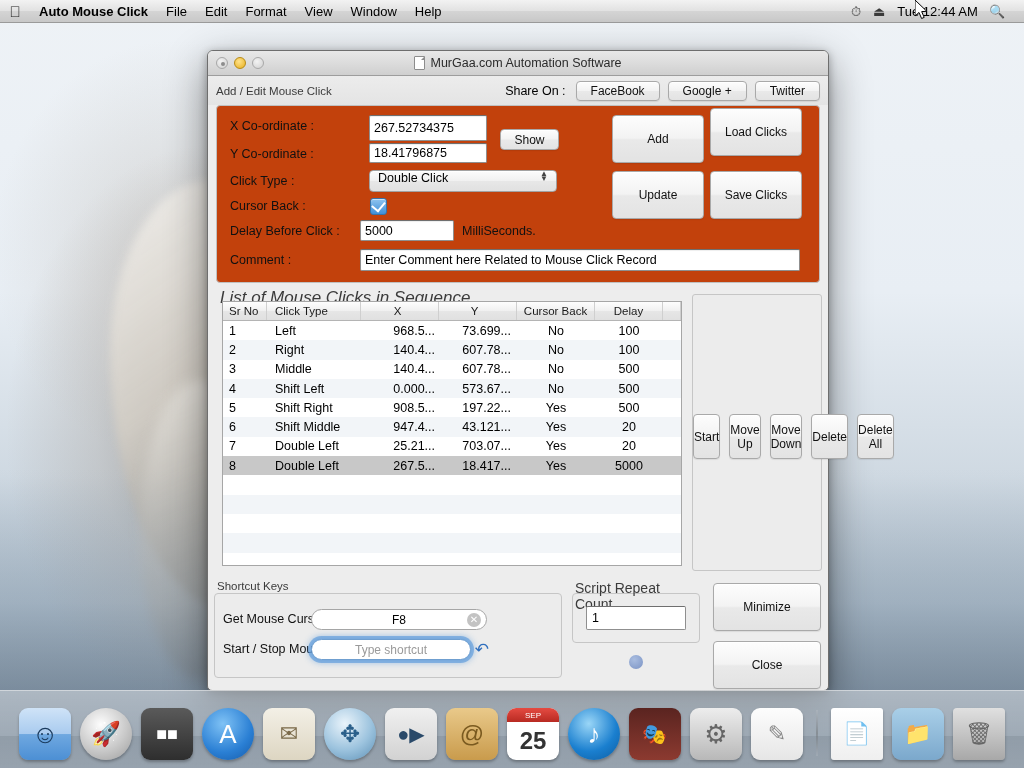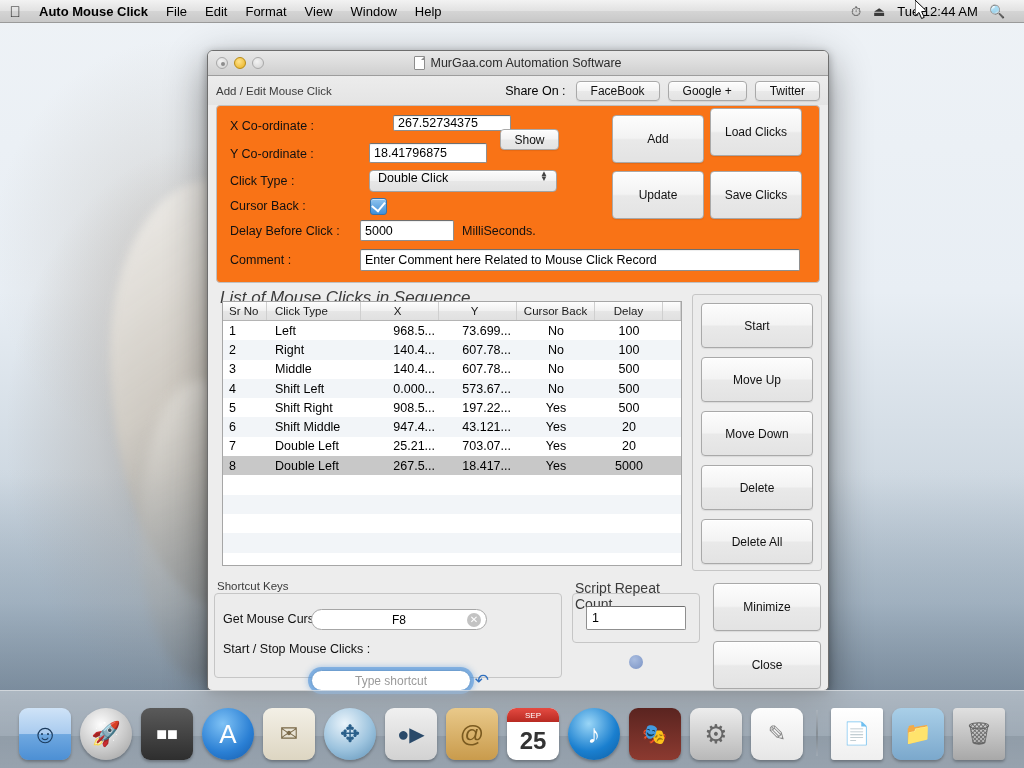--- a/index.html
+++ b/index.html
@@ -109,21 +109,21 @@
     font-size:12px;color:#111;text-align:center;
     box-shadow:0 1px 0 rgba(255,255,255,.8) inset,0 1px 1px rgba(0,0,0,.08);
     cursor:default;box-sizing:border-box;
     display:flex;align-items:center;justify-content:center;
   }
   .share-btn{height:20px;padding:0 14px;font-size:12px;}
 
   
   #formpanel{
     margin:0 8px;height:178px;
-    background:#f97316;border:1px solid #c0c0c0;border-radius:4px;
+    background:#c2410c;border:1px solid #c0c0c0;border-radius:4px;
     position:relative;box-sizing:border-box;
   }
   .f-label{position:absolute;font-size:12.5px;color:#111;white-space:nowrap;}
   .f-input{
     position:absolute;background:#fff;border:1px solid #8f8f8f;border-top-color:#6f6f6f;
     border-radius:2px;font-size:12.5px;color:#000;
     padding:2px 4px;box-sizing:border-box;
     display:flex;align-items:center;
     box-shadow:0 1px 1px rgba(0,0,0,.07) inset;
   }
@@ -172,21 +172,21 @@
   .c2{width:78px;justify-content:flex-end;padding-right:4px;}
   .c3{width:78px;justify-content:flex-end;padding-right:6px;}
   .c4{width:78px;justify-content:center;}
   .c5{width:68px;justify-content:center;}
   .c6{flex:1;}
 
   
   #rightcol{
     position:absolute;left:692px;top:294px;width:130px;height:277px;
     border:1px solid #c6c6c6;border-radius:3px;background:#ececec;box-sizing:border-box;
-    display:flex;flex-direction:column;align-items:center;gap:9px;padding-top:8px;
+    display:flex;flex-direction:row;align-items:center;gap:9px;padding-top:8px;
   }
   .side-btn{width:112px;height:45px;font-size:12px;}
 
   
   #shortcutbox{
     position:absolute;left:214px;top:593px;width:348px;height:85px;
     border:1px solid #c6c6c6;border-radius:4px;background:#ececec;box-sizing:border-box;
   }
   #shortcut-title{position:absolute;left:-2px;top:-14px;font-size:11.5px;color:#3b3b3b;background:transparent;padding:0 4px;}
   .sc-label{position:absolute;font-size:12.5px;color:#111;white-space:nowrap;}
@@ -194,21 +194,21 @@
     position:absolute;height:21px;border-radius:11px;background:#fff;
     border:1px solid #a6a6a6;box-sizing:border-box;
     display:flex;align-items:center;justify-content:center;
     font-size:12px;color:#000;
   }
   #sc-field1{left:96px;top:15px;width:176px;}
   #sc-clear{
     position:absolute;right:5px;top:3px;width:14px;height:14px;border-radius:50%;
     background:#c3c3c3;color:#fff;font-size:10px;line-height:14px;text-align:center;
   }
-  #sc-field2wrap{position:absolute;left:96px;top:45px;width:176px;height:21px;margin-top:31px;}
+  #sc-field2wrap{position:absolute;left:96px;top:45px;width:176px;height:21px;}
   #sc-field2{
     position:absolute;left:0;top:0;width:160px;height:21px;border-radius:11px;background:#fff;
     border:1px solid #6f9fd0;box-sizing:border-box;
     display:flex;align-items:center;justify-content:center;
     font-size:12px;color:#9a9a9a;
     box-shadow:0 0 0 3px rgba(74,144,217,.55),0 0 6px 3px rgba(74,144,217,.45);
   }
   #sc-revert{
     position:absolute;right:-2px;top:1px;font-size:17px;color:#2f6fbe;line-height:19px;
   }
@@ -318,21 +318,21 @@
       <span id="sharelabel">Share On :</span>
       <div class="btn share-btn">FaceBook</div>
       <div class="btn share-btn">Google +</div>
       <div class="btn share-btn">Twitter</div>
     </div>
   </div>
 
   <div id="formpanel">
 
     <div class="f-label" style="left:13px;top:13px;">X Co-ordinate :</div>
-    <div class="f-input" style="left:152px;top:9px;width:118px;height:16px;margin-left:24px;">267.52734375</div>
+    <div class="f-input" style="left:152px;top:9px;width:118px;height:26px;">267.52734375</div>
 
     <div class="f-label" style="left:13px;top:41px;">Y Co-ordinate :</div>
     <div class="f-input" style="left:152px;top:37px;width:118px;height:20px;">18.41796875</div>
 
     <div class="btn f-btn" style="left:283px;top:23px;width:59px;height:21px;">Show</div>
 
     <div class="f-label" style="left:13px;top:68px;">Click Type :</div>
     <div id="clicktype">
       <span>Double Click</span>
       <span class="stepper">

